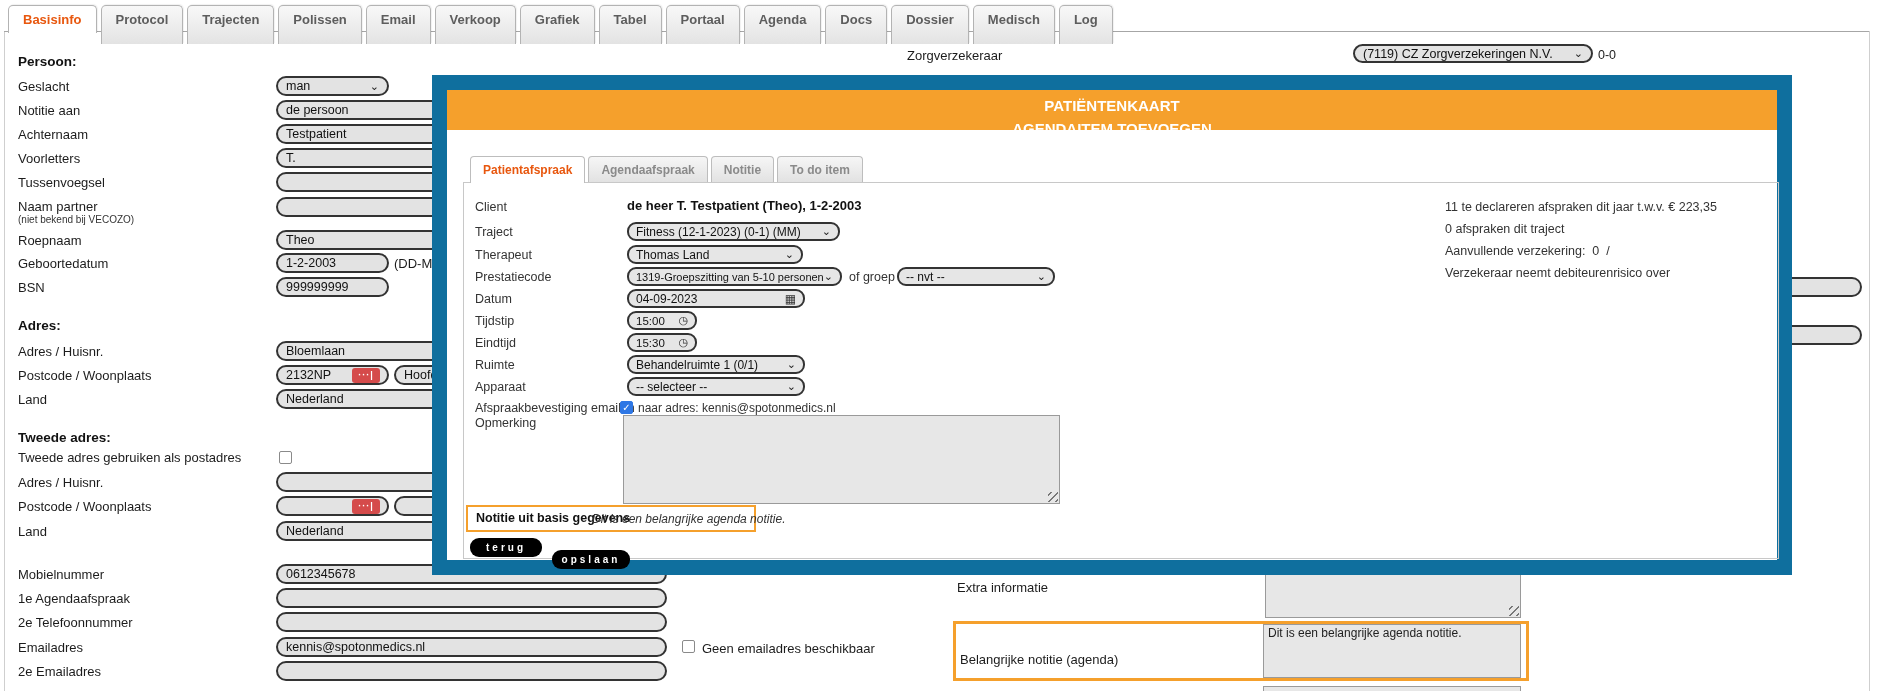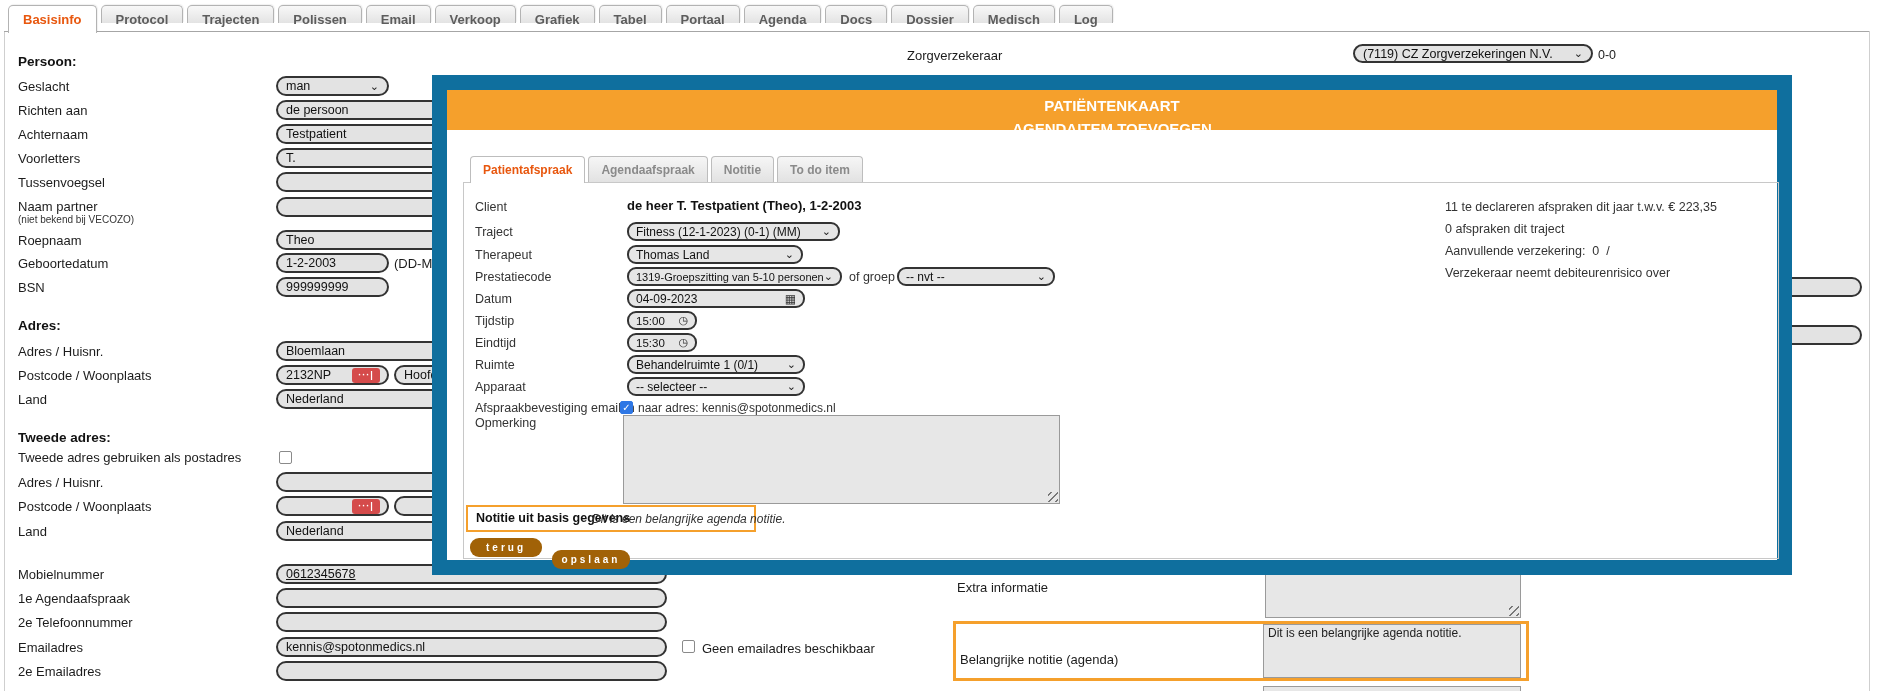--- a/index.html
+++ b/index.html
@@ -1,20 +1,20 @@
 <!DOCTYPE html>
 <html><head>
 <meta charset="utf-8">
 <style>
   html,body{margin:0;padding:0;background:#fff;}
   #screen{position:relative;width:1902px;height:691px;background:#ffffff;overflow:hidden;
           font-family:"Liberation Sans",sans-serif;color:#1c1c1c;}
   
   .tabbar{position:absolute;left:8px;top:5px;display:flex;gap:4px;z-index:2;}
-  .tab{box-sizing:border-box;height:18px;padding:6px 14px 0;background:linear-gradient(#f8f8f8,#e3e3e3);
+  .tab{box-sizing:border-box;height:39px;padding:6px 14px 0;background:linear-gradient(#f8f8f8,#e3e3e3);
        border:1px solid #b3b3b3;border-bottom:none;border-radius:5px 5px 0 0;font-size:13px;font-weight:bold;
        color:#5d5d5d;white-space:nowrap;box-shadow:1px -1px 1px rgba(0,0,0,.06);}
   .tab.active{background:#fff;color:#e8570e;height:28px;z-index:3;}
   .top-rule{position:absolute;left:4px;top:31px;width:1865px;border-top:1px solid #a6a6a6;z-index:1;}
   .frame-v{position:absolute;top:31px;height:660px;border-left:1px solid #cfcfcf;z-index:0;}
   
   .lbl{position:absolute;font-size:13px;white-space:nowrap;color:#1c1c1c;}
   .sub{font-size:10px;color:#333;}
   .hd{position:absolute;font-size:13.5px;font-weight:bold;white-space:nowrap;color:#111;}
   .pill{position:absolute;box-sizing:border-box;height:20px;background:#e3e3e3;border:2px solid #333;
@@ -42,21 +42,21 @@
   .mtab.active{background:#fff;color:#e8570e;height:27px;z-index:3;}
   .mbox{position:absolute;left:16px;top:92px;width:1314px;height:375px;border:1px solid #c8c8c8;}
   .mlbl{position:absolute;left:28px;font-size:12.5px;color:#333;white-space:nowrap;}
   .mpill{position:absolute;box-sizing:border-box;height:19px;background:#e6e6e6;border:2px solid #333;
          border-radius:9px;font-size:12px;padding:0 7px;color:#111;display:flex;align-items:center;
          overflow:hidden;white-space:nowrap;}
   .mval{position:absolute;font-size:13px;font-weight:bold;color:#111;white-space:nowrap;}
   .minfo{position:absolute;left:998px;font-size:12.5px;color:#333;white-space:pre;}
   .cbk{position:absolute;box-sizing:border-box;width:13px;height:13px;background:#2e77e5;border:1px solid #2e77e5;
        border-radius:2px;color:#fff;font-size:10px;line-height:12px;text-align:center;}
-  .btn{position:absolute;box-sizing:border-box;height:19px;background:#a16207;border-radius:9px;color:#fff;
+  .btn{position:absolute;box-sizing:border-box;height:19px;background:#000000;border-radius:9px;color:#fff;
        font-size:10px;font-weight:bold;letter-spacing:3px;text-align:center;line-height:19px;cursor:pointer;}
   .nbox{position:absolute;left:19px;top:415px;width:290px;height:27px;box-sizing:border-box;border:2px solid #f5a02c;}
   .nlab{position:absolute;left:29px;top:421px;font-size:12.5px;font-weight:bold;color:#111;white-space:nowrap;}
   .nval{position:absolute;left:145px;top:422px;font-size:12px;font-style:italic;color:#333;white-space:nowrap;}
   .icn{font-size:11px;color:#333;line-height:1;}
 </style>
 </head>
 <body>
 
 <div id="screen">
@@ -90,21 +90,21 @@
   <div class="lbl" style="left:1598px;top:48px;font-size:12.5px;">0-0</div>
 
   <div class="hd" style="left:18px;top:54px;">Persoon:</div>
 
   <div class="lbl" style="left:18px;top:79px;">Geslacht</div>
   <div class="pill" style="left:276px;top:76px;width:113px;">
     <span>man</span>
     <span class="chev">⌄</span>
   </div>
 
-  <div class="lbl" style="left:18px;top:103px;">Richten aan</div>
+  <div class="lbl" style="left:18px;top:103px;">Notitie aan</div>
   <div class="pill" style="left:276px;top:100px;width:391px;">
     <span>de persoon</span>
     <span class="chev">⌄</span>
   </div>
 
   <div class="lbl" style="left:18px;top:127px;">Achternaam</div>
   <div class="pill" style="left:276px;top:124px;width:391px;">
     <span>Testpatient</span>
   </div>
 
@@ -171,21 +171,21 @@
   <div class="lookup" style="left:352px;top:499px;">···|</div>
   <div class="pill" style="left:394px;top:496px;width:273px;"></div>
 
   <div class="lbl" style="left:18px;top:524px;">Land</div>
   <div class="pill" style="left:276px;top:521px;width:391px;">
     <span>Nederland</span>
     <span class="chev">⌄</span>
   </div>
 
   <div class="lbl" style="left:18px;top:567px;">Mobielnummer</div>
-  <div class="pill" style="left:276px;top:564px;width:391px;text-decoration:underline;">
+  <div class="pill" style="left:276px;top:564px;width:391px;">
     <span>0612345678</span>
   </div>
 
   <div class="lbl" style="left:18px;top:591px;">1e Agendaafspraak</div>
   <div class="pill" style="left:276px;top:588px;width:391px;"></div>
 
   <div class="lbl" style="left:18px;top:615px;">2e Telefoonnummer</div>
   <div class="pill" style="left:276px;top:612px;width:391px;"></div>
 
   <div class="lbl" style="left:18px;top:640px;">Emailadres</div>

